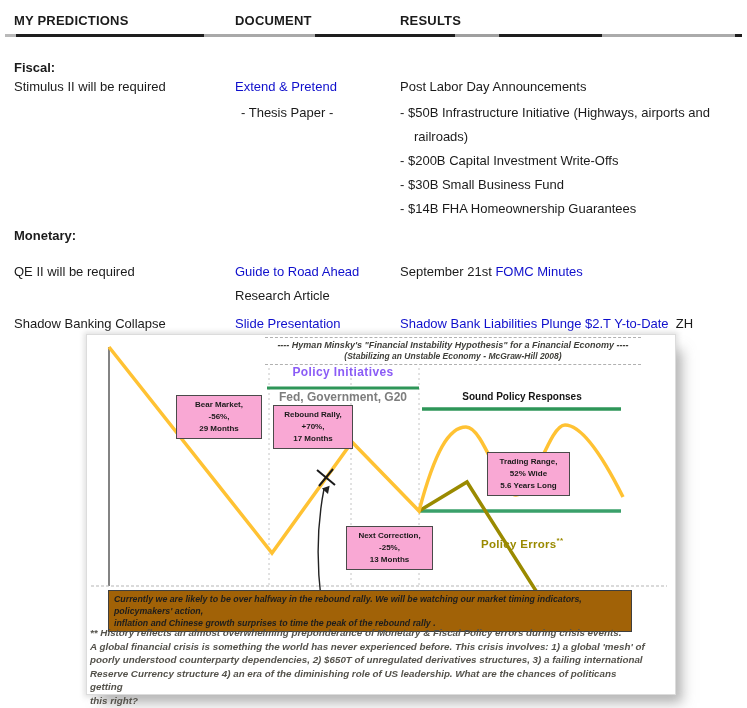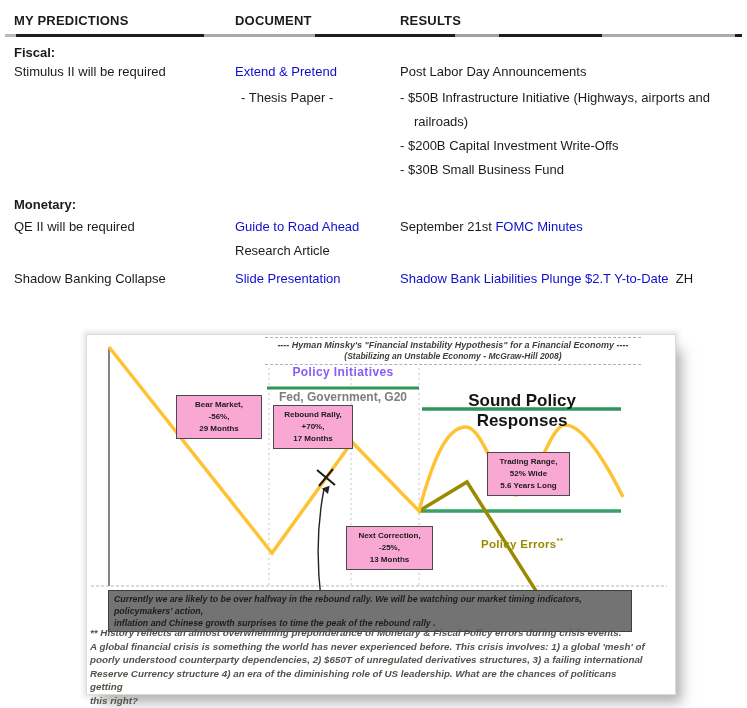--- a/index.html
+++ b/index.html
@@ -11,25 +11,25 @@
   
   .tbl{padding:13px 0 0 14px;font-size:13px;}
   .grid{display:grid;grid-template-columns:221px 165px 332px;align-items:start;}
   .hdr{font-weight:bold;letter-spacing:.2px;font-size:13px;}
   .divider{
     height:3px;margin:6px 5px 0 -9px;
     background:linear-gradient(90deg,#b9b9b9 0 1.5%,#1e1e1e 1.5% 27%,#a9a9a9 27% 42%,
       #1e1e1e 42% 61%,#9f9f9f 61% 67%,#1e1e1e 67% 81%,#ababab 81% 99%,#1e1e1e 99% 100%);
   }
   .section-label{font-weight:bold;line-height:18px;}
-  .sec-fiscal{margin-top:7px;}
-  .sec-monetary{margin-top:14px;}
+  .sec-fiscal{margin-top:22px;}
+  .sec-monetary{margin-top:6px;}
   .rowA{line-height:18px;margin-top:1px;}
   .rowB{line-height:24px;margin-top:5px;}
-  .rowC{line-height:24px;margin-top:1px;}
+  .rowC{line-height:24px;margin-top:15px;}
   .doc-note{padding-left:6px;}
   .results-list div{line-height:24px;padding-left:14px;text-indent:-14px;}
   a.lnk{color:#0f0fcc;cursor:pointer;text-align:right;}
   .rowShadow{line-height:24px;margin-top:4px;}
   
   .figure{
     position:absolute;left:86px;top:334px;width:588px;height:359px;
     background:#fff;border:1px solid #dcdcdc;
     box-shadow:0 0 5px 2px rgba(190,190,190,.45),10px 12px 12px -4px rgba(110,110,110,.5);
   }
@@ -38,34 +38,34 @@
   .fig-title{
     left:178px;top:2px;width:376px;text-align:center;color:#3f3f3a;
     border-top:1px dashed #b0b0b0;border-bottom:1px dashed #b0b0b0;
     font-weight:bold;font-style:italic;padding:2px 0 2px 0;
   }
   .fig-title .t1{font-size:9px;line-height:11px;}
   .fig-title .t2{font-size:8.5px;line-height:11px;}
   .lbl-pi{left:180px;top:30px;width:152px;text-align:center;font-size:12px;font-weight:600;
           color:#8b5cf6;letter-spacing:.4px;}
   .lbl-fed{left:166px;top:55px;width:180px;text-align:center;font-size:12px;font-weight:bold;color:#7d7d7d;}
-  .lbl-sound{left:335px;top:56px;width:200px;text-align:center;font-size:17px;font-weight:bold;color:#141414;}
+  .lbl-sound{left:335px;top:56px;width:200px;text-align:center;font-size:10px;font-weight:bold;color:#141414;}
   .ann-box{
     background:#f9a8d4;border:1.3px solid #4a4a4a;text-align:center;
     font-size:8px;font-weight:bold;line-height:1.5;color:#1a1a1a;padding:3px 2px;
   }
   .box-bear{left:89px;top:60px;width:80px;}
   .box-rebound{left:186px;top:70px;width:74px;}
   .box-next{left:259px;top:191px;width:81px;}
   .box-trading{left:400px;top:117px;width:77px;}
   .lbl-perr{left:394px;top:201px;width:120px;font-size:11.5px;font-weight:bold;color:#9a8a00;letter-spacing:.3px;}
   .lbl-perr sup{font-size:8px;}
   .cur-box{
     left:21px;top:255px;width:512px;border:1.2px solid #3f3f3f;padding:2px 5px;
-    font-size:8.8px;font-weight:bold;font-style:italic;line-height:12px;color:#1d1d1d;background:#737373;
+    font-size:8.8px;font-weight:bold;font-style:italic;line-height:12px;color:#1d1d1d;background:#a16207;
   }
   .footnote{
     left:3px;top:291px;width:560px;font-size:9.8px;font-weight:bold;font-style:italic;
     line-height:13.5px;color:#54524b;
   }
 </style>
 </head>
 <body>
 
 <div class="tbl">
@@ -85,20 +85,21 @@
     <div>Post Labor Day Announcements</div>
   </div>
 
   <div class="grid rowB">
     <div></div>
     <div class="doc-note">- Thesis Paper -</div>
     <div class="results-list">
       <div>- $50B Infrastructure Initiative (Highways, airports and railroads)</div>
       <div>- $200B Capital Investment Write-Offs</div>
       <div>- $30B Small Business Fund</div>
+      <div>- $14B FHA Homeownership Guarantees</div>
     </div>
   </div>
 
   <div class="section-label sec-monetary">Monetary:</div>
 
   <div class="grid rowC">
     <div>QE II will be required</div>
     <div>
       <div><a class="lnk">Guide to Road Ahead</a></div>
       <div>Research Article</div>

